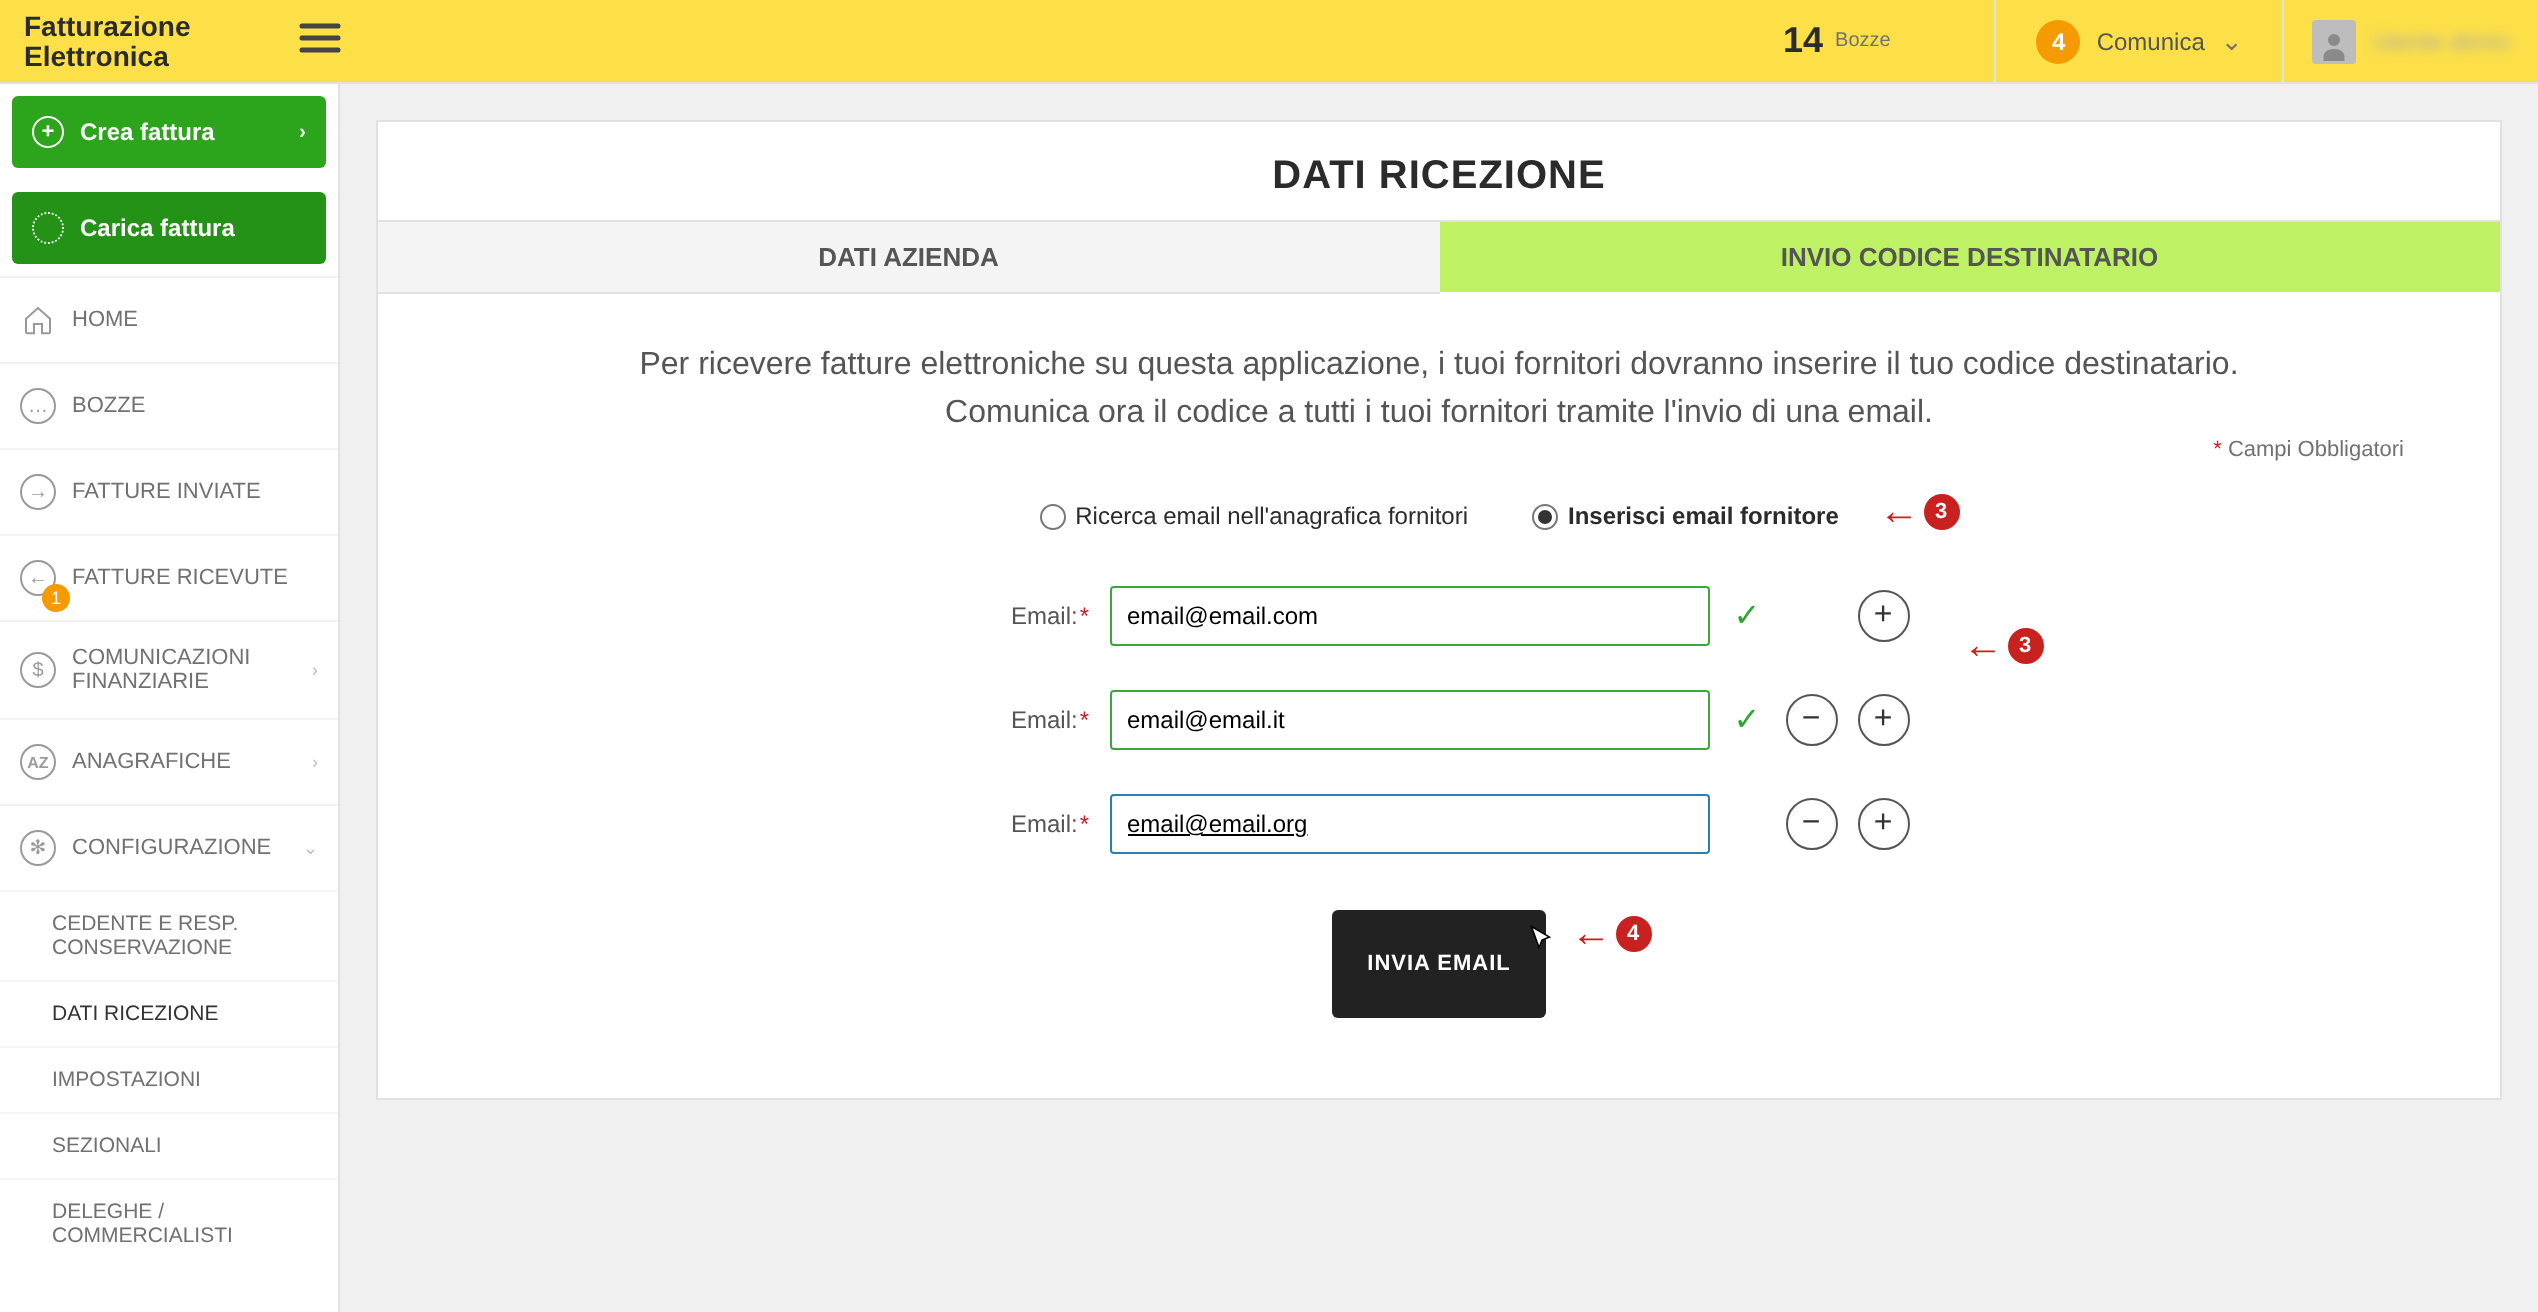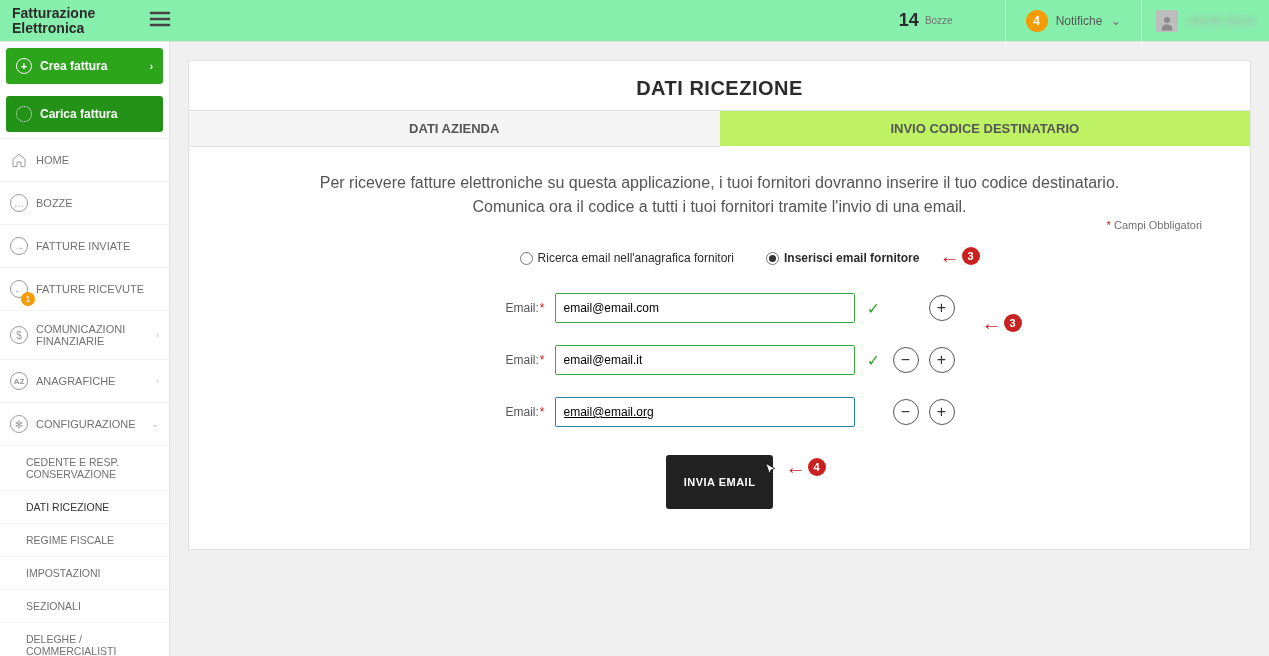--- a/index.html
+++ b/index.html
@@ -8,21 +8,21 @@
     --orange:#f59a00;
     --red:#c8211f;
     --grey-bg:#f0f0f0;
     --grey-line:#e1e1e1;
     --grey-text:#717171;
     --black:#2b2b2b;
   }
   *{box-sizing:border-box;font-family:Arial,Helvetica,sans-serif}
   body{margin:0;background:var(--grey-bg);color:var(--black);font-size:13px;overflow:hidden}
   
-  .topbar{display:flex;align-items:center;height:42px;background:#86efac;border-bottom:1px solid var(--grey-line)}
+  .topbar{display:flex;align-items:center;height:42px;background:#fde047;border-bottom:1px solid var(--grey-line)}
   .brand{width:140px;padding-left:12px;font-weight:bold;font-size:14px;line-height:1.05}
   .hamburger{width:40px;text-align:center}
   .hamburger svg{width:24px;height:24px}
   .top-spacer{flex:1}
   .drafts{display:flex;align-items:center;gap:6px;margin-right:52px}
   .drafts .count{font-size:18px;font-weight:bold}
   .drafts .lab{font-size:10px;color:var(--grey-text)}
   .notif{display:flex;align-items:center;gap:8px;border-left:1px solid var(--grey-line);padding:0 20px;height:42px;cursor:pointer}
   .notif-badge{width:22px;height:22px;border-radius:50%;background:var(--orange);color:#fff;display:flex;align-items:center;justify-content:center;font-size:12px;font-weight:bold}
   .notif .chev{color:var(--grey-text)}
@@ -91,21 +91,21 @@
         <path d="M3 6h18M3 12h18M3 18h18" stroke="#444" stroke-width="2.5" fill="none" stroke-linecap="round"></path>
       </svg>
   </div>
   <div class="top-spacer"></div>
   <div class="drafts">
     <span class="count">14</span>
     <span class="lab">Bozze</span>
   </div>
   <div class="notif">
     <span class="notif-badge">4</span>
-    <span style="font-size:12px;color:#555">Notifiche</span>
+    <span style="font-size:12px;color:#555">Comunica</span>
     <span class="chev">⌄</span>
   </div>
   <div class="user">
     <span class="avatar">
       <svg viewBox="0 0 24 24">
           <path d="M12 12a4 4 0 100-8 4 4 0 000 8zm0 2c-4 0-7 2-7 5v3h14v-3c0-3-3-5-7-5z"></path>
         </svg>
     </span>
     <span class="username">Utente demo</span>
   </div>
@@ -155,21 +155,20 @@
       <span>ANAGRAFICHE</span>
       <span class="ar">›</span>
     </div>
     <div class="nav-item">
       <span class="nav-icon">✻</span>
       <span>CONFIGURAZIONE</span>
       <span class="ar">⌄</span>
     </div>
     <div class="sub-item">CEDENTE E RESP. CONSERVAZIONE</div>
     <div class="sub-item active">DATI RICEZIONE</div>
-    <div class="sub-item">REGIME FISCALE</div>
     <div class="sub-item">IMPOSTAZIONI</div>
     <div class="sub-item">SEZIONALI</div>
     <div class="sub-item">DELEGHE / COMMERCIALISTI</div>
   </div>
 
   <div class="main">
     <div class="panel">
       <div class="panel-title">DATI RICEZIONE</div>
       <div class="tabs">
         <div class="tab">DATI AZIENDA</div>

